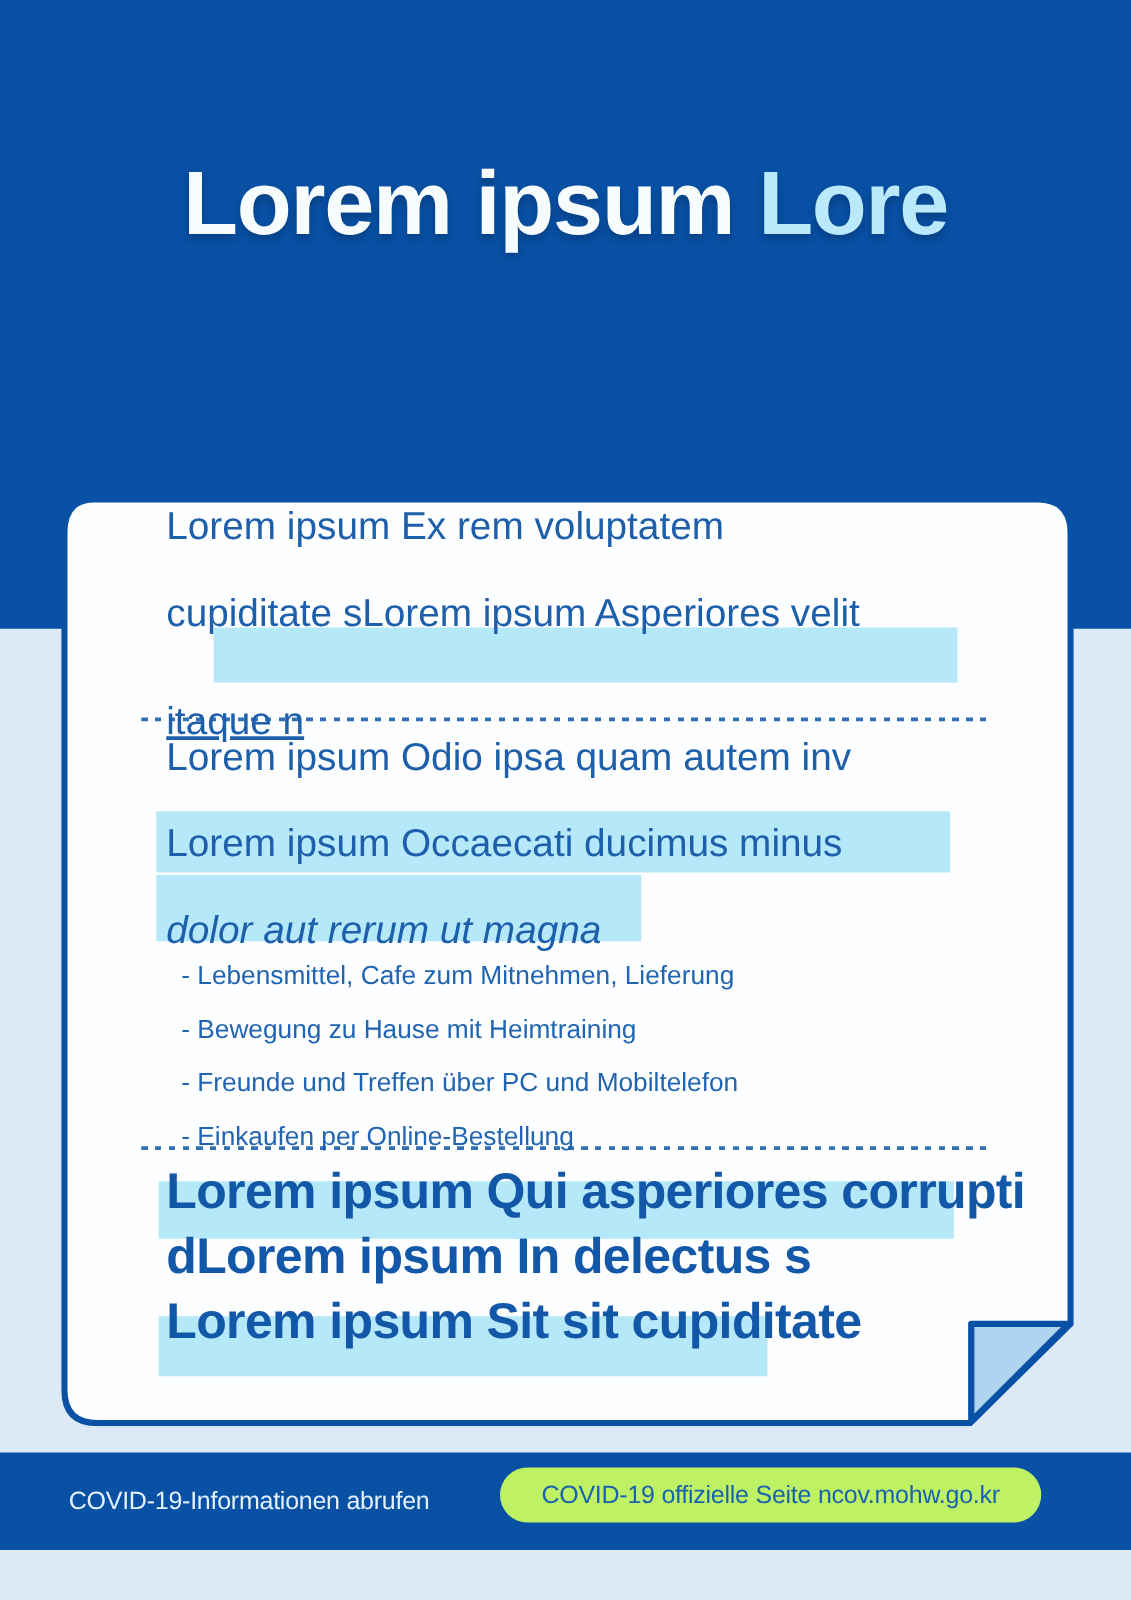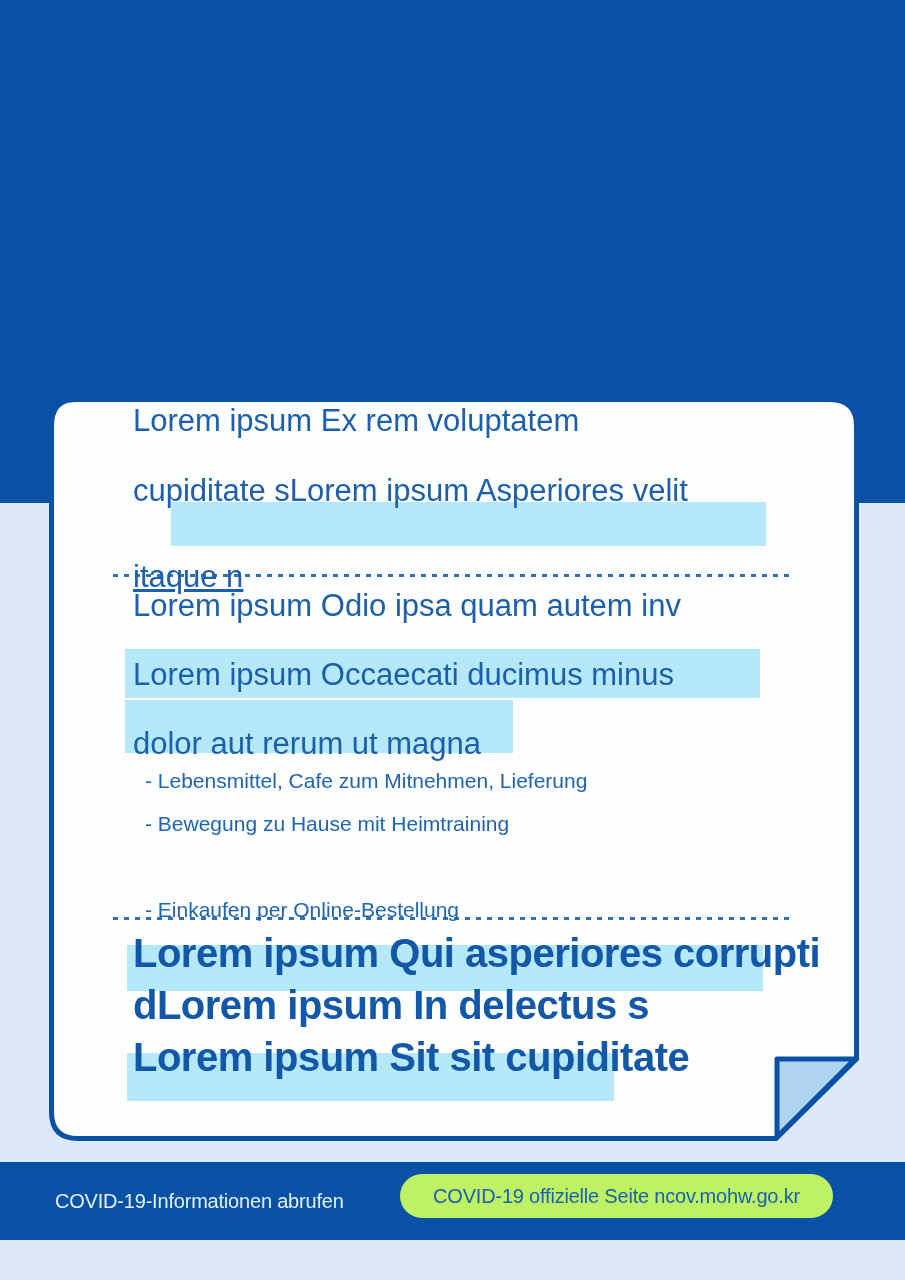--- a/index.html
+++ b/index.html
@@ -64,20 +64,21 @@
     font-size:20px;color:#1b62ae;letter-spacing:-0.2px;
     text-decoration:none;cursor:pointer;white-space:nowrap;
   }
 </style>
 </head>
 <body>
 
 <div class="poster">
 
   <div class="top-section">
+    <h1 class="poster-title"><span>Lorem ipsum </span><span class="accent">Lore</span></h1>
   </div>
 
   <svg class="card-shape" viewBox="0 0 810 744">
     <path d="M26,2.5 L781,2.5 Q807.5,2.5 807.5,29 L807.5,662 L727,741.5 L29,741.5 Q2.5,741.5 2.5,715 L2.5,29 Q2.5,2.5 26,2.5 Z" fill="#fdfeff" stroke="#0851a5" stroke-width="5"></path>
     <path d="M728,662 L806,662 L728,740 Z" fill="#aed4f0" stroke="#0851a5" stroke-width="5" stroke-linejoin="round"></path>
   </svg>
 
   <div class="hl" style="left:171px;top:502px;width:595px;height:44px;"></div>
   <div class="hl" style="left:125px;top:649px;width:635px;height:49px;"></div>
   <div class="hl" style="left:125px;top:700px;width:388px;height:53px;"></div>
@@ -85,24 +86,25 @@
   <div class="hl" style="left:127px;top:1053px;width:487px;height:48px;"></div>
 
   <p class="line body-line" style="left:133px;top:401px;">Lorem ipsum Ex rem voluptatem</p>
   <p class="line body-line" style="left:133px;top:471px;">cupiditate sLorem ipsum Asperiores velit</p>
   <p class="line body-line" style="left:133px;top:557px;text-decoration:underline;">itaque n</p>
 
   <div class="divider" style="left:113px;top:574px;width:680px;"></div>
 
   <p class="line body-line" style="left:133px;top:586px;">Lorem ipsum Odio ipsa quam autem inv</p>
   <p class="line body-line" style="left:133px;top:655px;">Lorem ipsum Occaecati ducimus minus</p>
-  <p class="line body-line" style="left:133px;top:724px;">dolor aut rerum ut magna</p>
+  <p class="line body-line" style="left:133px;top:724px;font-style:italic;">dolor aut rerum ut magna</p>
 
   <p class="line bullet-line" style="left:133px;top:766px;">- Lebensmittel, Cafe zum Mitnehmen, Lieferung</p>
   <p class="line bullet-line" style="left:133px;top:809px;">- Bewegung zu Hause mit Heimtraining</p>
+  <p class="line bullet-line" style="left:133px;top:852px;">- Freunde und Treffen über PC und Mobiltelefon</p>
   <p class="line bullet-line" style="left:133px;top:895px;">- Einkaufen per Online-Bestellung</p>
 
   <div class="divider" style="left:113px;top:917px;width:680px;"></div>
 
   <p class="line bold-line" style="left:133px;top:931px;">Lorem ipsum Qui asperiores corrupti</p>
   <p class="line bold-line" style="left:133px;top:983px;">dLorem ipsum In delectus s</p>
   <p class="line bold-line" style="left:133px;top:1035px;">Lorem ipsum Sit sit cupiditate</p>
 
   <div class="footer-bar">
     <span class="footer-info">COVID-19-Informationen abrufen</span>

